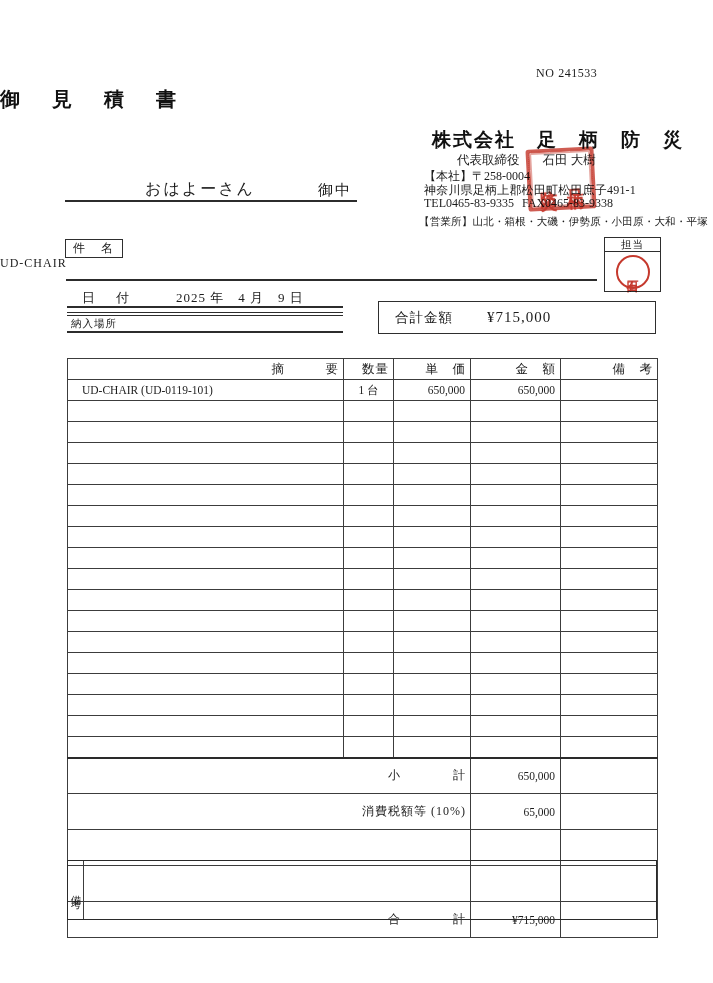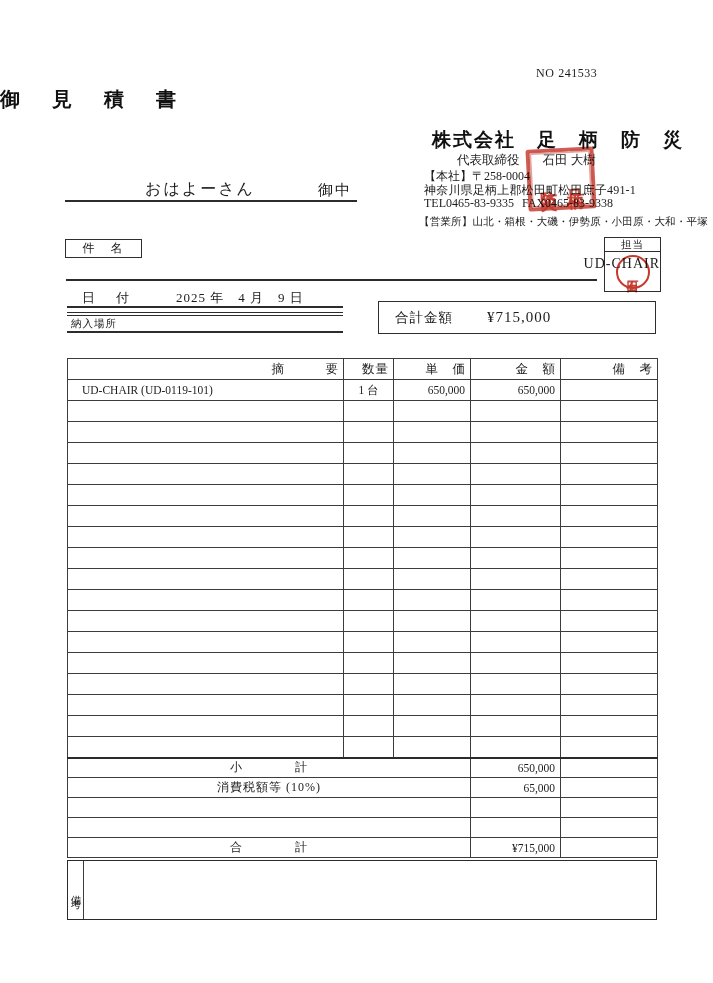--- a/index.html
+++ b/index.html
@@ -46,24 +46,24 @@
   }
   .seal-inner { display:flex; flex-direction:row-reverse; gap:4px; }
   .seal-col {
     writing-mode:vertical-rl; font-size:17px; font-weight:bold;
     color:rgba(197,57,45,.78); letter-spacing:3px;
     text-shadow:0 0 1px rgba(197,57,45,.6);
   }
 
   
   .subject-label-box {
-    position:absolute; left:65px; top:239px; width:77px; height:19px;
+    position:absolute; left:65px; top:239px; width:58px; height:19px;
     border:1.2px solid #2e2e2e; font-size:12px; text-align:center; line-height:17px; letter-spacing:2px;
   }
-  .subject-value { position:absolute; left:0; top:256px; width:660px; text-align:right; font-size:14px; letter-spacing:1px; }
+  .subject-value { position:absolute; left:0; top:256px; width:660px; text-align:left; font-size:12px; letter-spacing:1px; }
   .subject-line { position:absolute; left:66px; top:279px; width:531px; height:1.5px; background:#2c2c2c; }
 
   
   .date-label { position:absolute; left:82px; top:289px; font-size:13px; letter-spacing:4px; }
   .date-value { position:absolute; left:176px; top:289px; font-size:13px; letter-spacing:1px; }
   .date-line { position:absolute; left:67px; top:306px; width:276px; height:1.5px; background:#2c2c2c; }
   .dl-line1 { position:absolute; left:67px; top:312px; width:276px; height:1px; background:#2c2c2c; }
   .dl-line2 { position:absolute; left:67px; top:315px; width:276px; height:1px; background:#2c2c2c; }
   .delivery-label { position:absolute; left:71px; top:317px; font-size:10.5px; letter-spacing:1px; }
   .dl-line3 { position:absolute; left:67px; top:331px; width:276px; height:1.5px; background:#2c2c2c; }
@@ -91,21 +91,21 @@
     border-collapse:collapse; table-layout:fixed; border:1.5px solid #2a2a2a;
   }
   .items th, .items td {
     border:1px solid #3c3c3c; height:21px; padding:0 4px;
     font-size:11.5px; font-weight:normal; white-space:nowrap; overflow:hidden;
   }
   .items tr.head th { font-size:12.5px; text-align:right; letter-spacing:1px; }
   .items td.desc { text-align:left; padding-left:14px; }
   .items td.qty { text-align:center; }
   .items td.num { text-align:right; padding-right:5px; }
-  .items tr.sum td { height:20px; }
+  .items tr.sum td { height:36px;text-align:right; }
   .items td.sum-label { text-align:center; font-size:12px; letter-spacing:1px; }
   .items tr.sum-first td { border-top:2px solid #2a2a2a; }
 
   
   .remarks {
     position:absolute; left:67px; top:860px; width:590px; height:60px;
     border:1.5px solid #2a2a2a; display:flex;
   }
   .remarks-label {
     width:16px; border-right:1px solid #3c3c3c;

